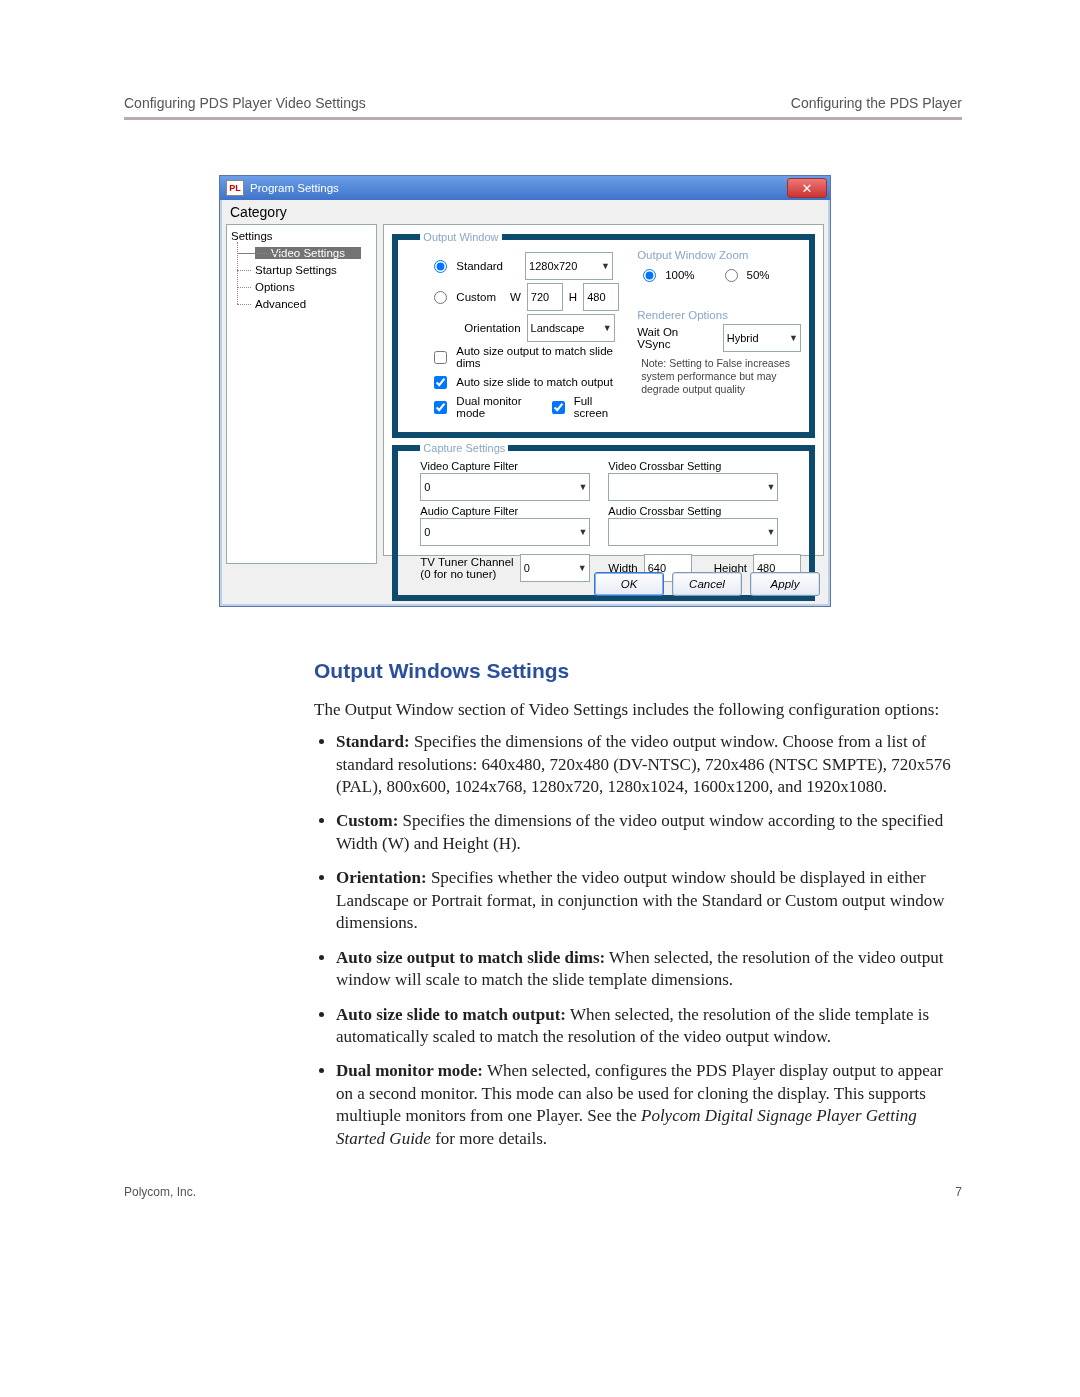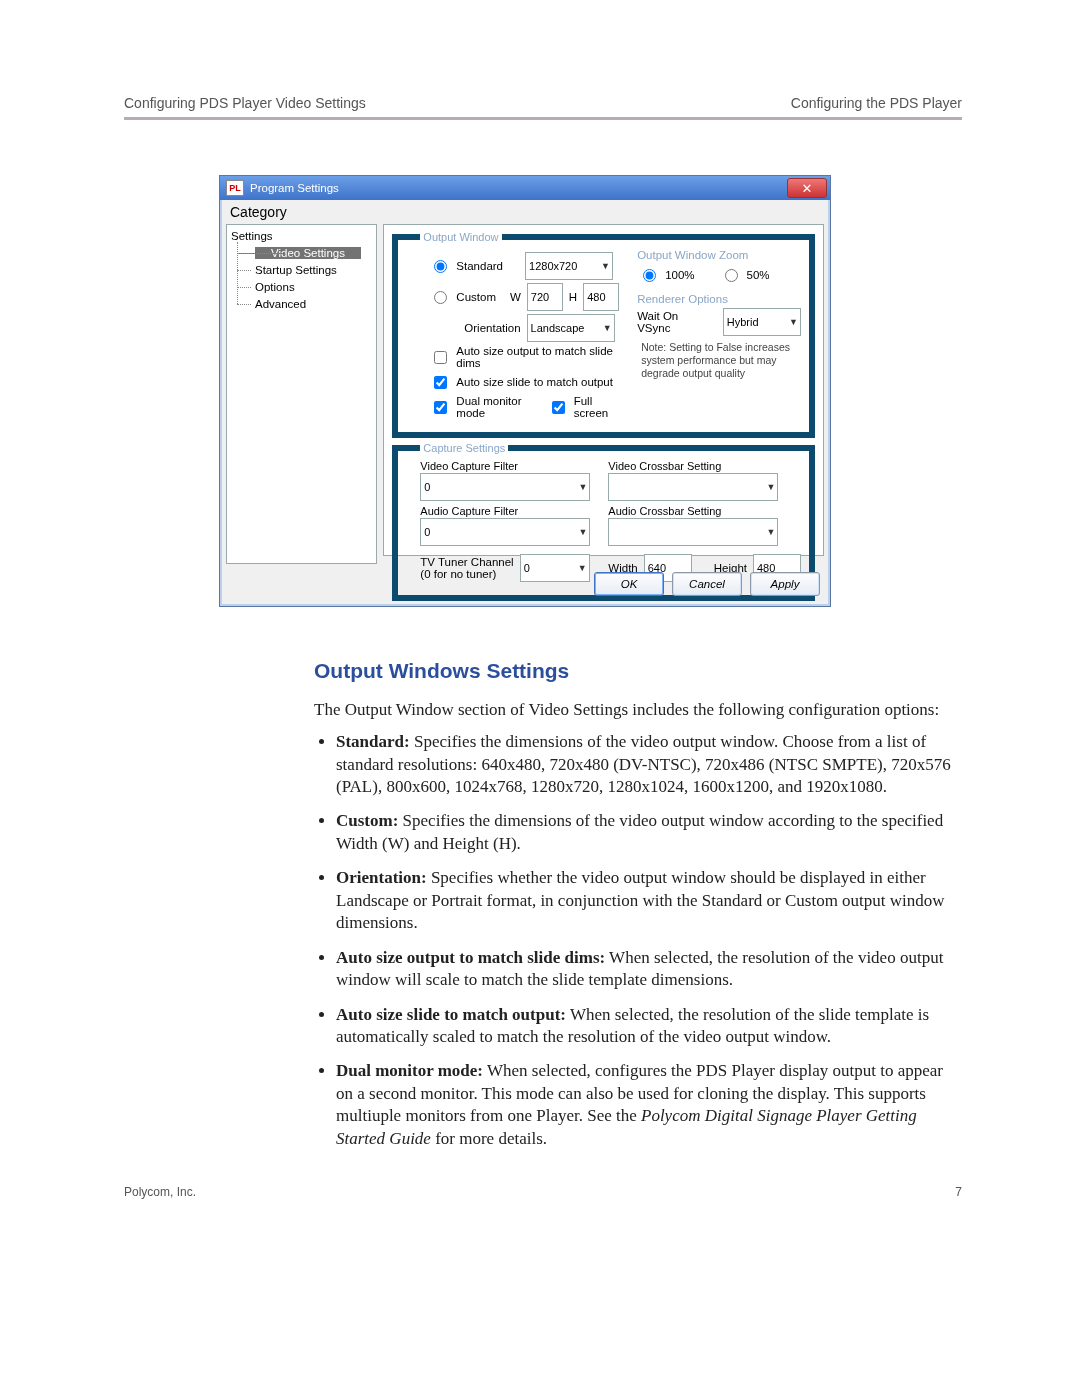--- a/index.html
+++ b/index.html
@@ -275,21 +275,21 @@
               </div>
               <div class="col">
                 <div class="muted" style="margin-bottom:4px;">Output Window Zoom</div>
                 <div class="row" style="padding-left:6px;">
                   <input type="radio" checked="" style="">
                   <span>100%</span>
                   <span style="width:18px;"></span>
                   <input type="radio" style="">
                   <span>50%</span>
                 </div>
-                <div class="muted" style="margin-top:8px;margin-bottom:2px;">Renderer Options</div>
+                <div class="muted" style="margin-top:24px;margin-bottom:2px;">Renderer Options</div>
                 <div class="row">
                   <span>Wait On VSync</span>
                   <span style="width:4px;"></span>
                   <span class="selectbox" style="width:86px;">
                     <span>Hybrid</span>
                       <span class="arrow">▼</span>
                   </span>
                 </div>
                 <div class="note">Note: Setting to False increases system performance but may degrade output quality</div>
               </div>

